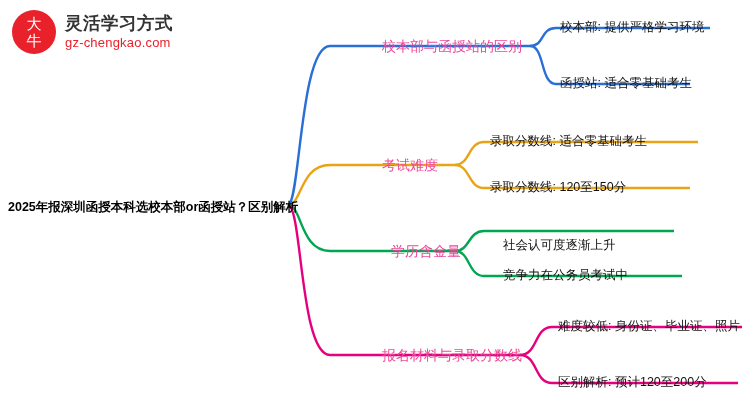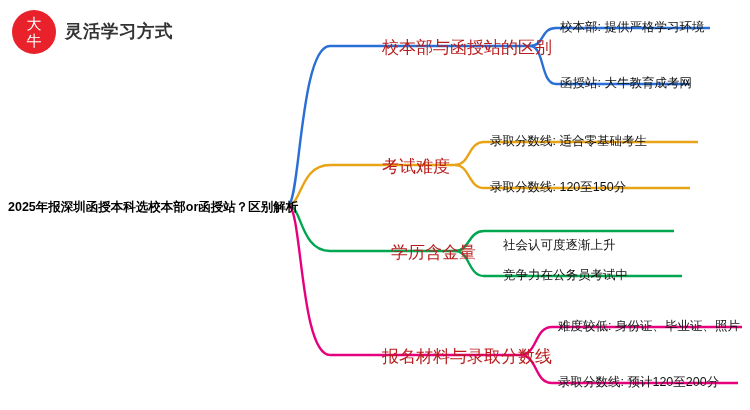--- a/index.html
+++ b/index.html
@@ -66,22 +66,22 @@
   .root-label {
     position: absolute;
     font-size: 12.5px;
     font-weight: bold;
     color: #000000;
     white-space: nowrap;
     left: 8px;
     top: 199px;
   }
   .branch-label {
-    font-size: 17px;
-    color: #b91c1c;
+    font-size: 14px;
+    color: #ec4899;
   }
   .leaf-label {
     font-size: 12.5px;
     color: #111111;
   }
 </style>
 </head>
 <body>
 
 <svg id="mindmap-svg" viewBox="0 0 750 410">
@@ -118,32 +118,33 @@
 <div class="logo-wrap">
   <div class="logo-mark">
     <svg width="48" height="48" viewBox="0 0 48 48">
       <circle cx="24" cy="24" r="22" fill="#e8212a"></circle>
       <text x="24" y="21" font-family="Liberation Serif, serif" font-size="15" fill="#ffffff" text-anchor="middle">大</text>
       <text x="24" y="38" font-family="Liberation Serif, serif" font-size="15" fill="#ffffff" text-anchor="middle">牛</text>
     </svg>
   </div>
   <div class="logo-text-group">
     <span class="logo-title">灵活学习方式</span>
+    <span class="logo-sub">gz-chengkao.com</span>
   </div>
 </div>
 
 <div class="root-label">2025年报深圳函授本科选校本部or函授站？区别解析</div>
 
 <div class="node-label branch-label" style="left:382px; top:39px;">校本部与函授站的区别</div>
 <div class="node-label leaf-label" style="left:560px; top:21px;">校本部: 提供严格学习环境</div>
-<div class="node-label leaf-label" style="left:560px; top:77px;">函授站: 大牛教育成考网</div>
+<div class="node-label leaf-label" style="left:560px; top:77px;">函授站: 适合零基础考生</div>
 
 <div class="node-label branch-label" style="left:382px; top:158px;">考试难度</div>
 <div class="node-label leaf-label" style="left:490px; top:135px;">录取分数线: 适合零基础考生</div>
 <div class="node-label leaf-label" style="left:490px; top:181px;">录取分数线: 120至150分</div>
 
 <div class="node-label branch-label" style="left:391px; top:244px;">学历含金量</div>
 <div class="node-label leaf-label" style="left:503px; top:239px;">社会认可度逐渐上升</div>
 <div class="node-label leaf-label" style="left:503px; top:269px;">竞争力在公务员考试中</div>
 
 <div class="node-label branch-label" style="left:382px; top:348px;">报名材料与录取分数线</div>
 <div class="node-label leaf-label" style="left:558px; top:320px;">难度较低: 身份证、毕业证、照片</div>
-<div class="node-label leaf-label" style="left:558px; top:376px;">录取分数线: 预计120至200分</div>
+<div class="node-label leaf-label" style="left:558px; top:376px;">区别解析: 预计120至200分</div>
 
 </body></html>

